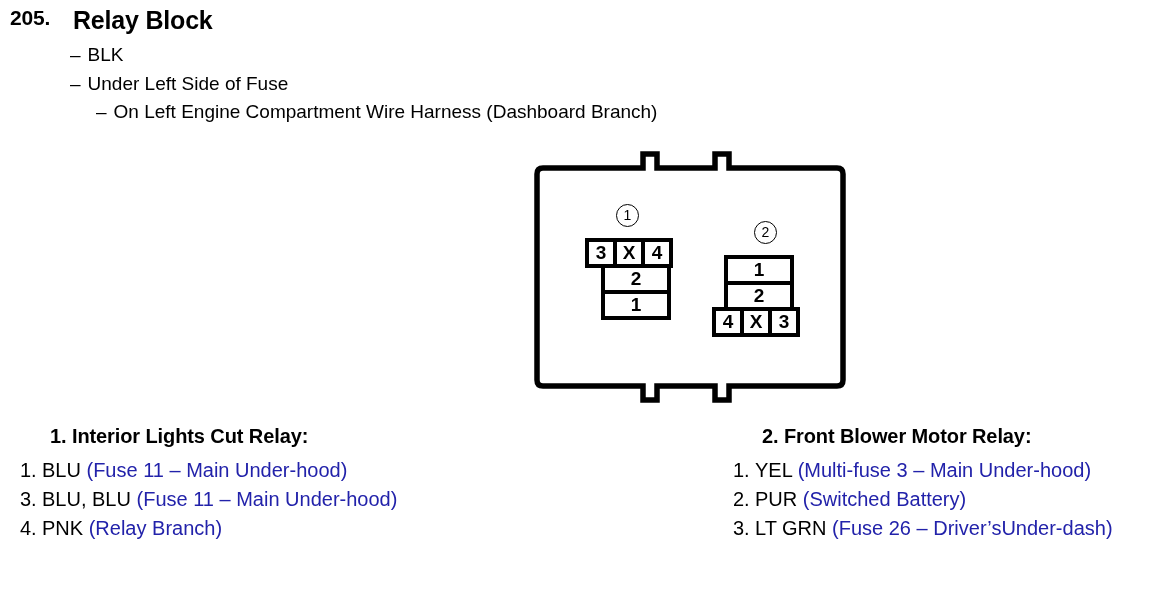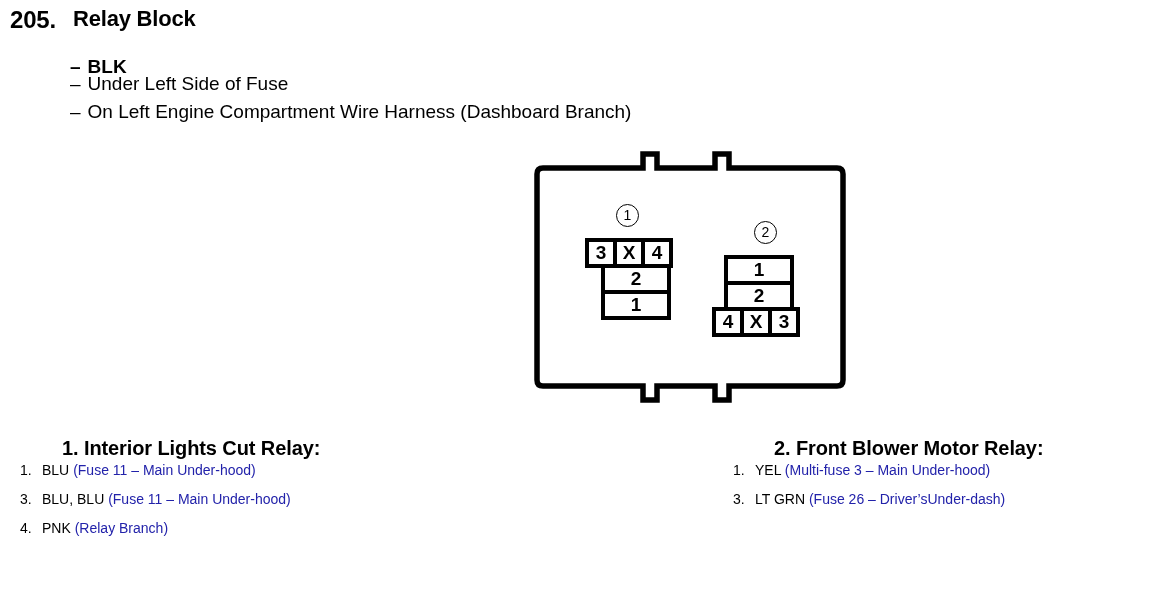--- a/index.html
+++ b/index.html
@@ -14,42 +14,42 @@
     font-family: "Liberation Sans", sans-serif;
     color: #000000;
     overflow: hidden;
   }
 
   
   .hdr-num {
     position: absolute;
     left: 10px;
     top: 6px;
-    font-size: 24px;
+    font-size: 21px;
     font-weight: bold;
     letter-spacing: -0.2px;
   }
   .hdr-title {
     position: absolute;
     left: 73px;
     top: 6px;
-    font-size: 22px;
+    font-size: 25px;
     font-weight: bold;
     letter-spacing: -0.2px;
   }
   .hdr-line {
     position: absolute;
     left: 70px;
     font-size: 19px;
     white-space: nowrap;
   }
   .hdr-line .dash { margin-right: 7px; }
-  .hl0 { top: 56px; font-weight: bold; }
+  .hl0 { top: 44px; }
   .hl1 { top: 73px; }
-  .hl2 { top: 101px; }
+  .hl2 { top: 101px; margin-left: 26px; }
 
   
   #connector {
     position: absolute;
     left: 530px;
     top: 140px;
   }
 
   
   .relay { position: absolute; }
@@ -92,39 +92,39 @@
   #relay2 { left: 182px; top: 115px; }
   #relay2 .callout { left: 42px; top: -34px; }
   #relay2 .stack { margin-left: 12px; }
 
   
   .legend { position: absolute; top: 425px; }
   #legend-left  { left: 50px; }
   #legend-right { left: 762px; }
 
   .legend h2 {
-    margin: 12px;
+    margin: 0;
     font-size: 20px;
     font-weight: bold;
     white-space: nowrap;
     letter-spacing: -0.1px;
   }
   .legend ol {
     list-style: none;
     margin: 0;
     padding: 0;
     position: absolute;
     top: 31px;
     white-space: nowrap;
   }
   #legend-left ol  { left: -30px; }
   #legend-right ol { left: -29px; }
 
   .legend li {
-    font-size: 14px;
+    font-size: 20px;
     height: 29px;
     line-height: 29px;
   }
   .legend .idx {
     display: inline-block;
     width: 22px;
   }
   .legend .desc { color: #2222aa; }
 </style>
 </head>
@@ -212,17 +212,21 @@
 </div>
 
 <div class="legend" id="legend-right">
   <h2>2. Front Blower Motor Relay:</h2>
   <ol>
     <li>
       <span class="idx">1.</span><span>YEL</span>
       <span class="desc">(Multi-fuse 3 – Main Under-hood)</span>
     </li>
     <li>
+      <span class="idx">2.</span><span>PUR</span>
+      <span class="desc">(Switched Battery)</span>
+    </li>
+    <li>
       <span class="idx">3.</span><span>LT GRN</span>
       <span class="desc">(Fuse 26 – Driver’sUnder-dash)</span>
     </li>
   </ol>
 </div>
 
 </body></html>

